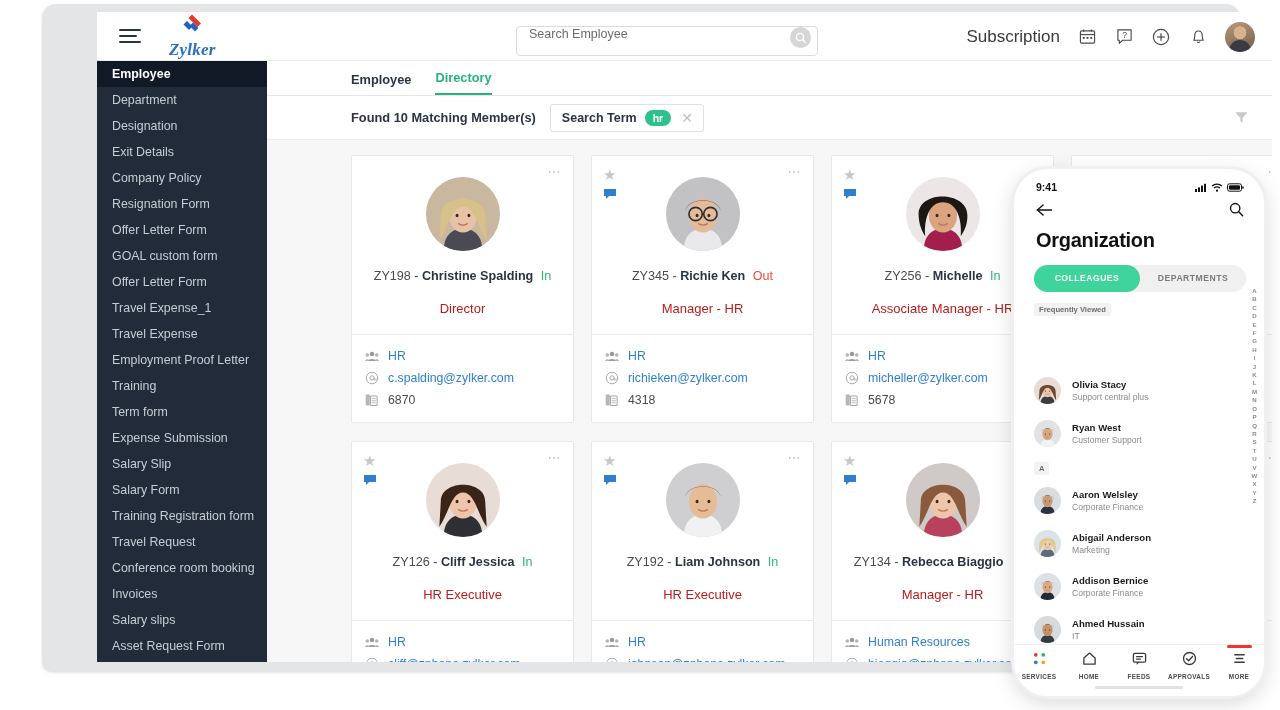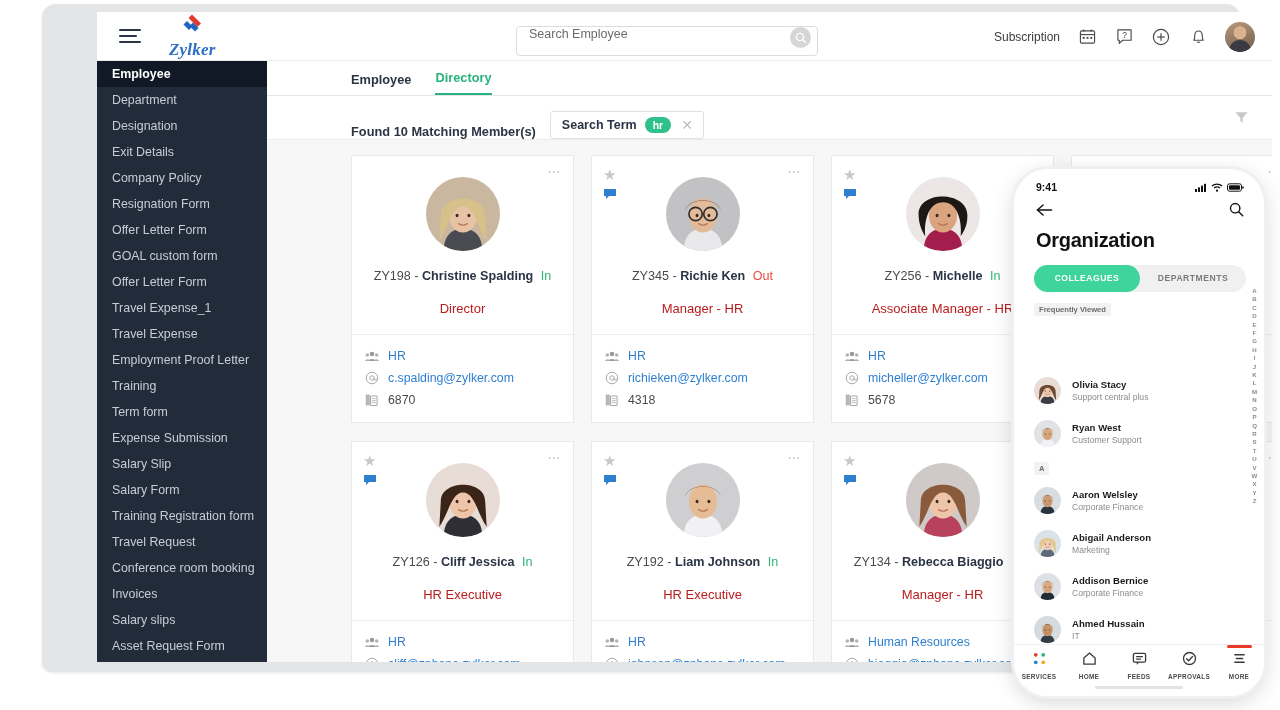--- a/index.html
+++ b/index.html
@@ -54,21 +54,21 @@
     flex:1; border:none; outline:none; font-size:12.5px; color:#3b3b3b;
     font-family:"Liberation Sans", sans-serif; background:transparent;
   }
   .search-box input::placeholder { color:#6b6b6b; }
   .search-circle {
     width:21px; height:21px; border-radius:50%; background:#d6d6d6;
     display:flex; align-items:center; justify-content:center; flex:0 0 auto; cursor:pointer;
   }
 
   .top-right { position:absolute; right: 17px; top:0; height:49px; display:flex; align-items:center; gap:17px; }
-  .subscription { font-size:12px; color:#3b3b3b; cursor:pointer; }
+  .subscription { font-size:17px; color:#3b3b3b; cursor:pointer; }
   .ticon { width:20px; height:20px; display:flex; align-items:center; justify-content:center; cursor:pointer; color:#444; }
   .avatar-top {
     width:30px; height:30px; border-radius:50%; overflow:hidden; cursor:pointer;
     background: radial-gradient(circle at 50% 36%, #d9b28c 0 26%, transparent 27%),
                 linear-gradient(160deg,#b99a7c,#6f5c4b);
     position:relative;
   }
   .avatar-top::after{
     content:""; position:absolute; left:50%; top:60%; width:22px; height:20px;
     transform:translateX(-50%); border-radius:11px 11px 0 0; background:#3a3a42;
@@ -89,21 +89,21 @@
   .main { position:absolute; left:170px; top:49px; width:1005px; height:601px; background:#f7f7f7; }
   .tabs {
     height:35px; background:#fff; border-bottom:1px solid #e6e6e6;
     display:flex; align-items:flex-end; padding-left:84px; gap:24px;
   }
   .tab { font-size:12.8px; padding-bottom:8px; cursor:pointer; color:#2b3445; font-weight:700; }
   .tab.active { color:#27b37e; border-bottom:2px solid #27b37e; font-weight:700; }
 
   .toolbar {
     height:44px; background:#fff; border-bottom:1px solid #ebebeb;
-    display:flex; align-items:flex-end; padding-left:84px; position:relative;
+    display:flex; align-items:center; padding-left:84px; position:relative;
   }
   .found-text { font-size:12.8px; color:#2b3445; font-weight:700; }
   .search-term-chip {
     margin-left:14px; height:28px; border:1px solid #e0e0e0; border-radius:3px;
     display:flex; align-items:center; gap:8px; padding:0 8px 0 11px; background:#fff;
   }
   .st-label { font-size:12.5px; color:#2b3445; font-weight:700; }
   .st-badge {
     background:#2fc18c; color:#fff; font-size:10.5px; font-weight:700;
     border-radius:9px; padding:2px 8px; line-height:12px;

